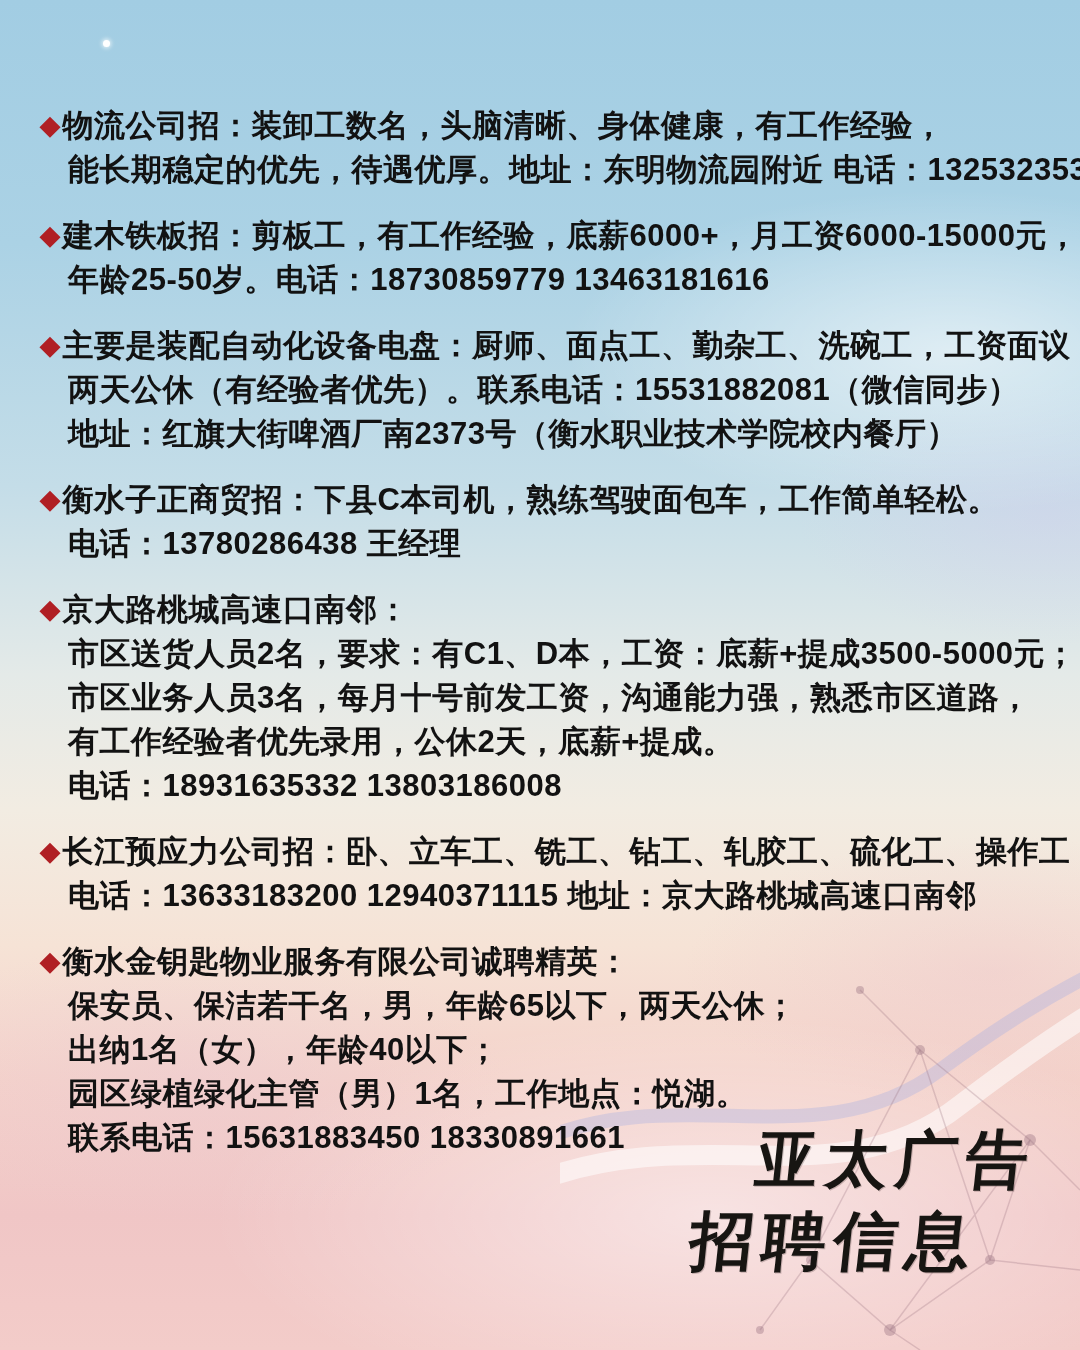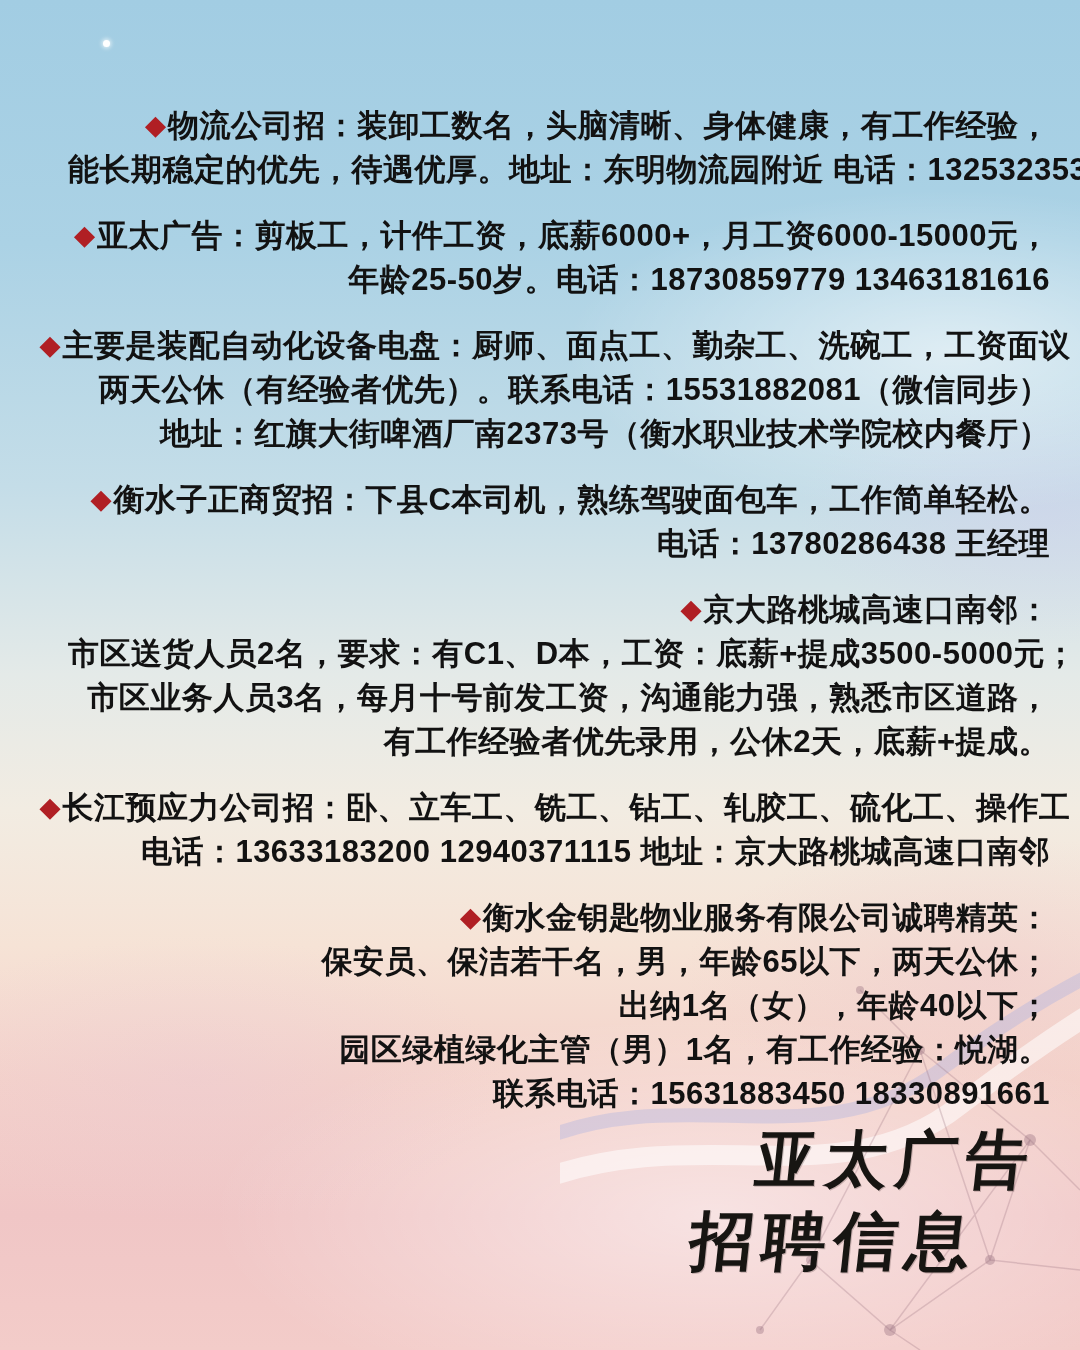--- a/index.html
+++ b/index.html
@@ -20,21 +20,20 @@
     background:
       radial-gradient(ellipse 620px 260px at 88% 26%, rgba(255,255,255,0.55), rgba(255,255,255,0) 62%),
       radial-gradient(ellipse 420px 220px at 97% 38%, rgba(214,204,236,0.38), rgba(214,204,236,0) 60%),
       radial-gradient(ellipse 520px 240px at 18% 80%, rgba(232,198,216,0.30), rgba(232,198,216,0) 60%),
       radial-gradient(ellipse 760px 300px at 66% 90%, rgba(255,255,255,0.50), rgba(255,255,255,0) 66%),
       radial-gradient(ellipse 500px 220px at 92% 72%, rgba(235,190,200,0.35), rgba(235,190,200,0) 62%),
       linear-gradient(180deg,
         #a2cde3 0%, #abd2e5 18%, #c4dde8 36%,
         #e4eae8 50%, #f2ece2 60%, #f6e3d6 70%,
         #f4d2ca 80%, #f0c6c6 90%, #f3ccc9 100%);
-    text-align: right;
   }
   .white-dot {
     position: absolute;
     left: 103px;
     top: 40px;
     width: 7px;
     height: 7px;
     border-radius: 50%;
     background: #ffffff;
     box-shadow: 0 0 4px 1px rgba(255,255,255,0.8);
@@ -116,47 +115,48 @@
       <circle cx="200" cy="400" r="4"></circle>
     </g>
   </svg>
 
   <div class="listings">
       <div class="listing">
         <div class="line first"><span class="bullet" style="color: rgb(176, 31, 36);">◆</span><span>物流公司招：装卸工数名，头脑清晰、身体健康，有工作经验，</span></div>
         <div class="line"><span>能长期稳定的优先，待遇优厚。地址：东明物流园附近 电话：13253235333</span></div>
       </div>
       <div class="listing">
-        <div class="line first"><span class="bullet" style="color: rgb(176, 31, 36);">◆</span><span>亚太广告：剪板工，计件工资，底薪6000+，月工资6000-15000元，</span></div>
+        <div class="line first"><span class="bullet" style="color: rgb(176, 31, 36);">◆</span><span>建木铁板招：剪板工，有工作经验，底薪6000+，月工资6000-15000元，</span></div>
         <div class="line"><span>年龄25-50岁。电话：18730859779  13463181616</span></div>
       </div>
       <div class="listing">
         <div class="line first"><span class="bullet" style="color: rgb(176, 31, 36);">◆</span><span>主要是装配自动化设备电盘：厨师、面点工、勤杂工、洗碗工，工资面议</span></div>
         <div class="line"><span>两天公休（有经验者优先）。联系电话：15531882081（微信同步）</span></div>
         <div class="line"><span>地址：红旗大街啤酒厂南2373号（衡水职业技术学院校内餐厅）</span></div>
       </div>
       <div class="listing">
         <div class="line first"><span class="bullet" style="color: rgb(176, 31, 36);">◆</span><span>衡水子正商贸招：下县C本司机，熟练驾驶面包车，工作简单轻松。</span></div>
         <div class="line"><span>电话：13780286438 王经理</span></div>
       </div>
       <div class="listing">
         <div class="line first"><span class="bullet" style="color: rgb(176, 31, 36);">◆</span><span>京大路桃城高速口南邻：</span></div>
         <div class="line"><span>市区送货人员2名，要求：有C1、D本，工资：底薪+提成3500-5000元；</span></div>
         <div class="line"><span>市区业务人员3名，每月十号前发工资，沟通能力强，熟悉市区道路，</span></div>
         <div class="line"><span>有工作经验者优先录用，公休2天，底薪+提成。</span></div>
+        <div class="line"><span>电话：18931635332  13803186008</span></div>
       </div>
       <div class="listing">
         <div class="line first"><span class="bullet" style="color: rgb(176, 31, 36);">◆</span><span>长江预应力公司招：卧、立车工、铣工、钻工、轧胶工、硫化工、操作工，</span></div>
         <div class="line"><span>电话：13633183200  12940371115  地址：京大路桃城高速口南邻</span></div>
       </div>
       <div class="listing">
         <div class="line first"><span class="bullet" style="color: rgb(176, 31, 36);">◆</span><span>衡水金钥匙物业服务有限公司诚聘精英：</span></div>
         <div class="line"><span>保安员、保洁若干名，男，年龄65以下，两天公休；</span></div>
         <div class="line"><span>出纳1名（女），年龄40以下；</span></div>
-        <div class="line"><span>园区绿植绿化主管（男）1名，有工作经验：悦湖。</span></div>
+        <div class="line"><span>园区绿植绿化主管（男）1名，工作地点：悦湖。</span></div>
         <div class="line"><span>联系电话：15631883450 18330891661</span></div>
       </div>
     </div>
 
   <div class="brand brand-1">亚太广告</div>
   <div class="brand brand-2">招聘信息</div>
 
 </div>
 
 </body></html>

